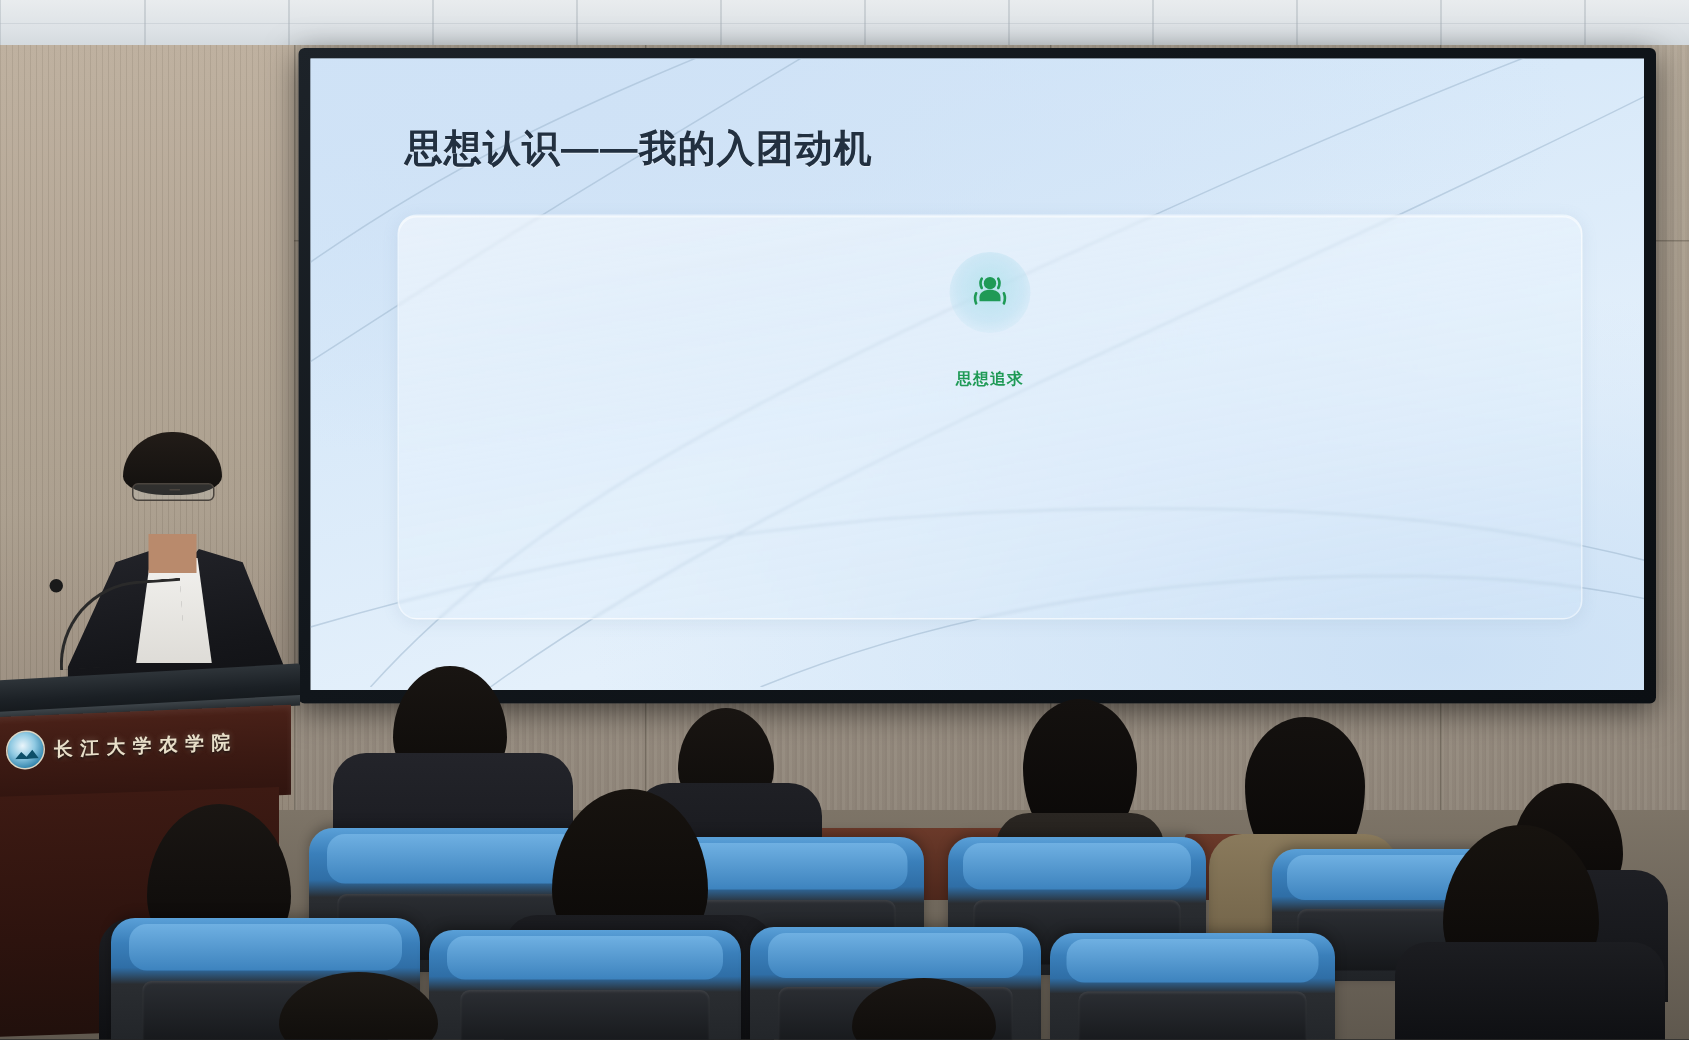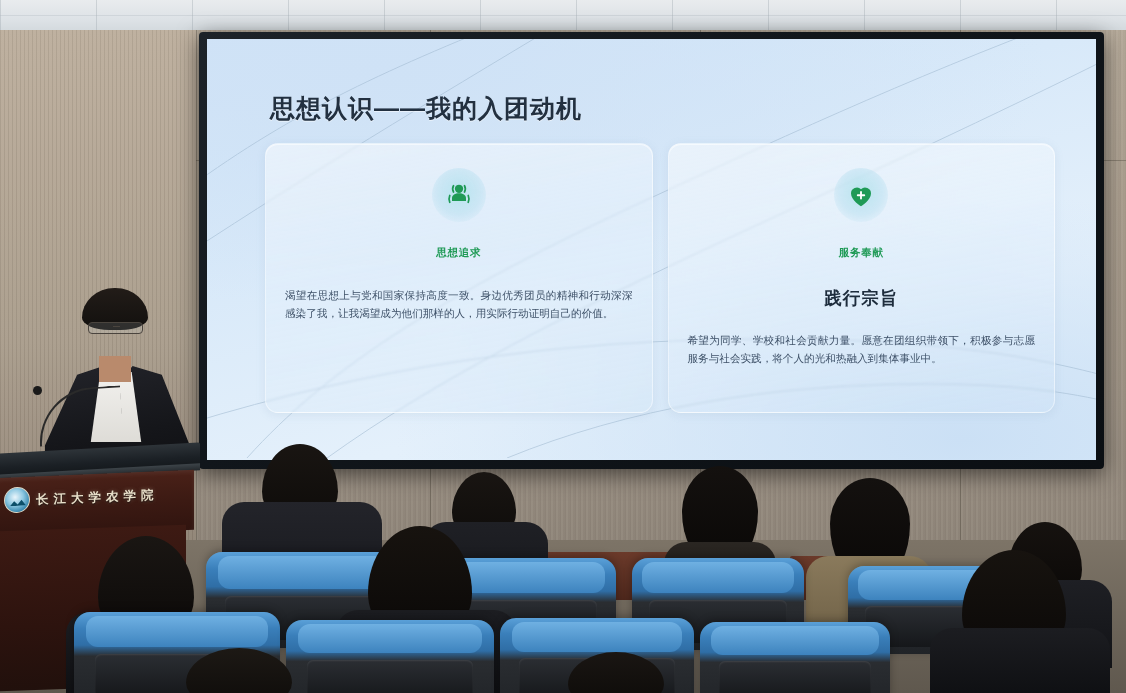--- a/index.html
+++ b/index.html
@@ -86,21 +86,21 @@
   }
 
   
   .slide-deco {
     position: absolute; inset: 0;
     pointer-events: none;
   }
 
   .slide-title {
     position: absolute;
-    left: 63px; top: 53px;
+    left: 63px; top: 43px;
     font-size: 25px;
     font-weight: bold;
     letter-spacing: 1px;
     color: #223040;
     text-shadow: 0 1px 0 rgba(255,255,255,.5);
   }
 
   
   .cards {
     position: absolute;
@@ -132,21 +132,21 @@
     align-items: center;
     justify-content: center;
   }
   .card-icon-wrap svg { display: block; }
 
   .card-kicker {
     font-size: 10.5px;
     font-weight: bold;
     color: #1f9a56;
     letter-spacing: .8px;
-    margin-bottom: 26px;
+    margin-bottom: 0;
   }
 
   .card-heading {
     font-size: 17.5px;
     font-weight: bold;
     color: #1d2c3c;
     letter-spacing: 1px;
     margin-bottom: 21px;
   }
 
@@ -379,35 +379,23 @@
             <svg width="30" height="30" viewBox="0 0 24 24" fill="none">
               <circle cx="12" cy="7" r="3.3" fill="#1f9a56"></circle>
               <path d="M6.4 14.5c0-2.6 2.6-4 5.6-4s5.6 1.4 5.6 4v2.2H6.4z" fill="#1f9a56"></path>
               <path d="M7.6 4.6a5.2 5.2 0 0 0 0 5" stroke="#1f9a56" stroke-width="1.4" stroke-linecap="round"></path>
               <path d="M16.4 4.6a5.2 5.2 0 0 1 0 5" stroke="#1f9a56" stroke-width="1.4" stroke-linecap="round"></path>
               <path d="M4.6 12.4a7 7 0 0 0 0 5.4" stroke="#1f9a56" stroke-width="1.4" stroke-linecap="round"></path>
               <path d="M19.4 12.4a7 7 0 0 1 0 5.4" stroke="#1f9a56" stroke-width="1.4" stroke-linecap="round"></path>
             </svg>
           </div>
           <div class="card-kicker">思想追求</div>
-          <div class="card-body">渴望在思想上与党和国家保持高度一致。身边优秀团员的精神和行动深深感染了我，让我渴望成为他们那样的人，用实际行动证明自己的价值。</div>
         </div>
 
 
-        <div class="card">
-          <div class="card-icon-wrap">
-            <svg width="30" height="30" viewBox="0 0 24 24" fill="none">
-              <path d="M12 21s-8-5.1-8-10.3A4.7 4.7 0 0 1 12 7.4 4.7 4.7 0 0 1 20 10.7C20 15.9 12 21 12 21z" fill="#1f9a56"></path>
-              <path d="M12 9.6v5.2M9.4 12.2h5.2" stroke="#ffffff" stroke-width="1.5" stroke-linecap="round"></path>
-            </svg>
-          </div>
-          <div class="card-kicker">服务奉献</div>
-          <div class="card-heading">践行宗旨</div>
-          <div class="card-body">希望为同学、学校和社会贡献力量。愿意在团组织带领下，积极参与志愿服务与社会实践，将个人的光和热融入到集体事业中。</div>
-        </div>
 
       </div>
     </div>
   </div>
 
   <div class="floor"></div>
 
   <div class="podium-wrap">
     <div class="speaker-suit"></div>
     <div class="speaker-shirt"></div>

